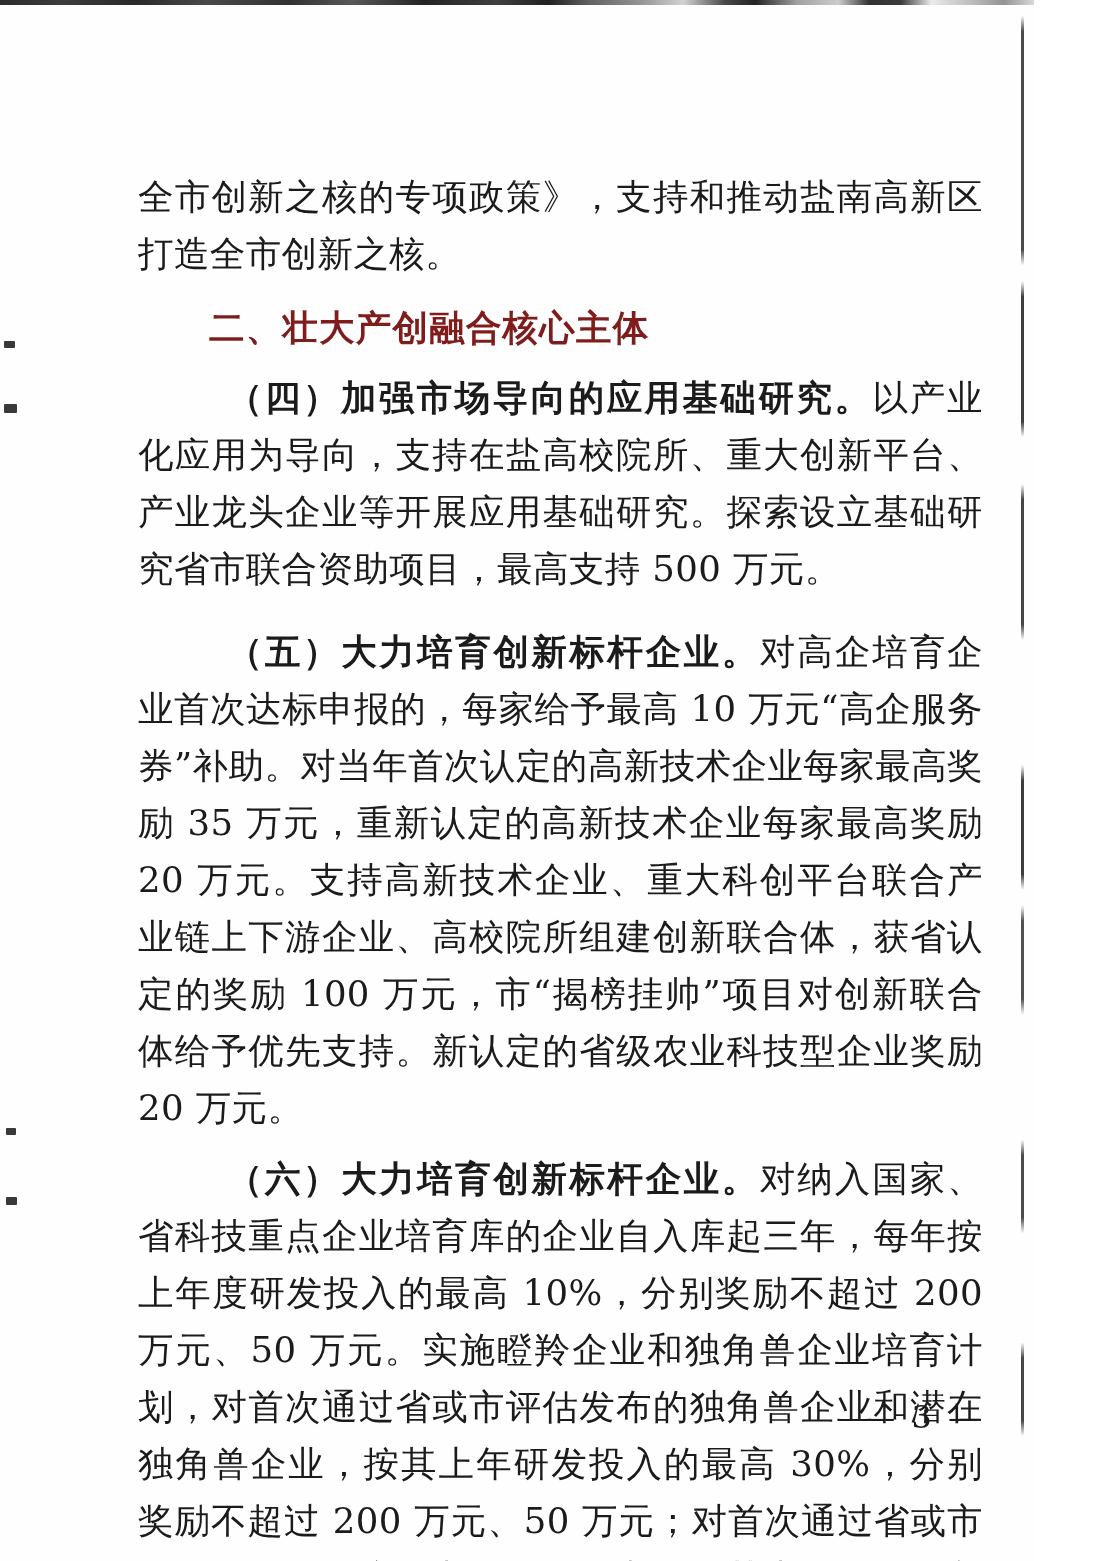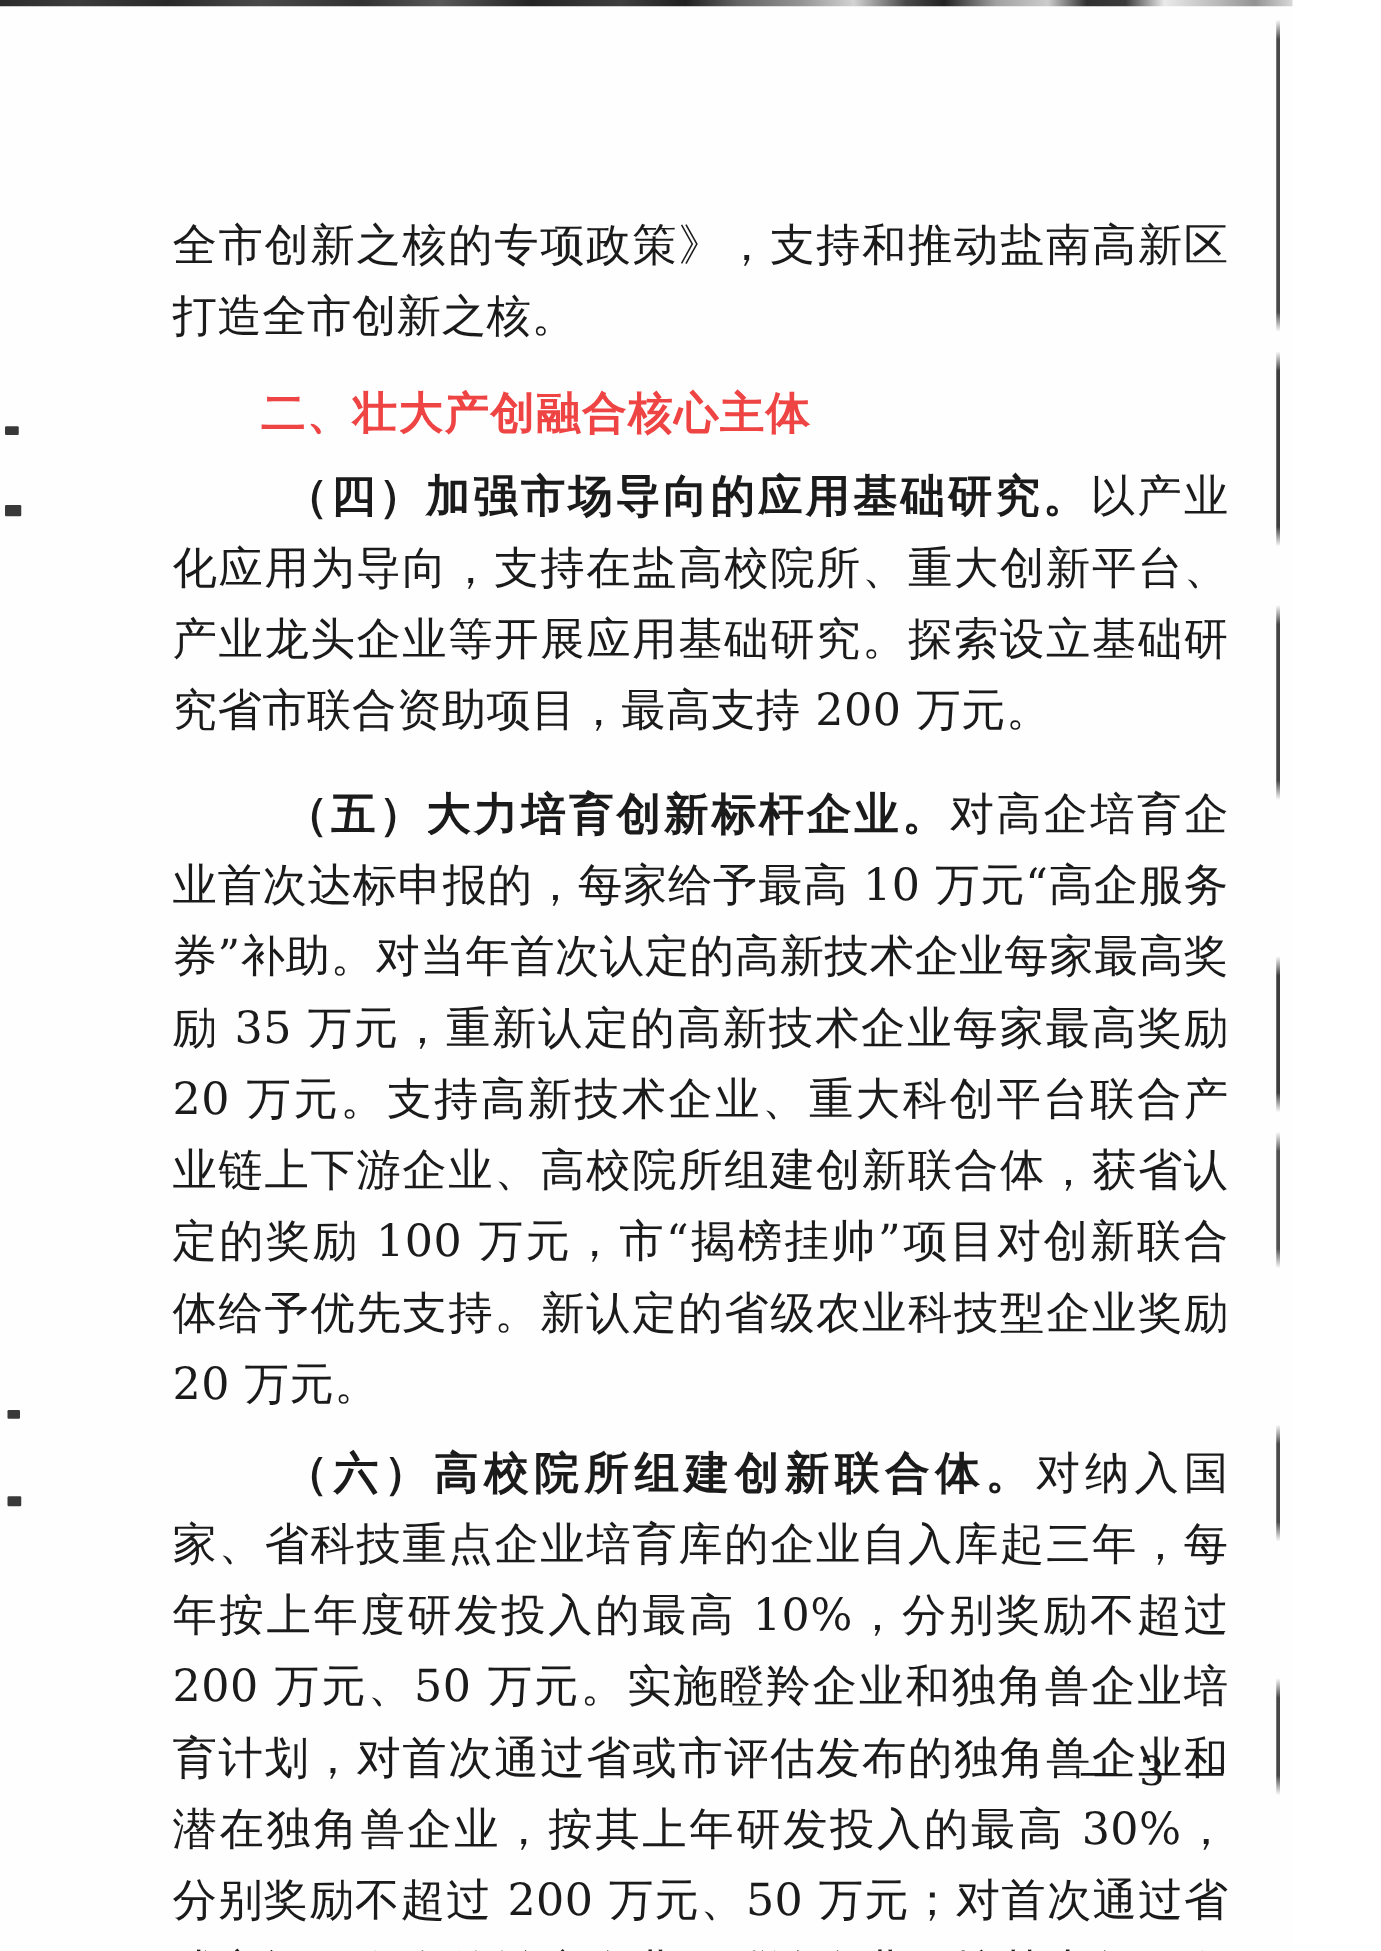--- a/index.html
+++ b/index.html
@@ -85,23 +85,23 @@
   .para.indent { text-indent: 2em; }
 
   .section-heading {
     margin: 0;
     padding-top: 20px;
     padding-bottom: 10px;
     text-indent: 2em;
     font-size: 35.5px;
     line-height: 57px;
     font-weight: bold;
-    color: #ef4444;
+    color: #7f1d1d;
     letter-spacing: 1.2px;
-    font-family: Liberation Sans, sans-serif;
+    font-family: Liberation Mono, monospace;
   }
 
   .sub-title {
     font-weight: 600;
     letter-spacing: 1px;
     margin-left: 18px;
   }
 
   .gap { height: 26px; }
   .gap-sm { height: 14px; }
@@ -131,27 +131,27 @@
   <div class="margin-mark" style="left:4px; top:404px; width:13px; height:9px;"></div>
   <div class="margin-mark" style="left:6px; top:1128px; width:10px; height:7px;"></div>
   <div class="margin-mark" style="left:6px; top:1197px; width:11px; height:8px;"></div>
 
   <div class="doc-body">
 
     <p class="para">全市创新之核的专项政策》，支持和推动盐南高新区打造全市创新之核。</p>
 
     <h2 class="section-heading">二、壮大产创融合核心主体</h2>
 
-    <p class="para indent"><span class="sub-title">（四）加强市场导向的应用基础研究。</span><span>以产业化应用为导向，支持在盐高校院所、重大创新平台、产业龙头企业等开展应用基础研究。探索设立基础研究省市联合资助项目，最高支持 200 万元。</span></p>
+    <p class="para indent"><span class="sub-title">（四）加强市场导向的应用基础研究。</span><span>以产业化应用为导向，支持在盐高校院所、重大创新平台、产业龙头企业等开展应用基础研究。探索设立基础研究省市联合资助项目，最高支持 500 万元。</span></p>
 
     <div class="gap"></div>
 
     <p class="para indent"><span class="sub-title">（五）大力培育创新标杆企业。</span><span>对高企培育企业首次达标申报的，每家给予最高 10 万元“高企服务券”补助。对当年首次认定的高新技术企业每家最高奖励 35 万元，重新认定的高新技术企业每家最高奖励 20 万元。支持高新技术企业、重大科创平台联合产业链上下游企业、高校院所组建创新联合体，获省认定的奖励 100 万元，市“揭榜挂帅”项目对创新联合体给予优先支持。新认定的省级农业科技型企业奖励 20 万元。</span></p>
 
     <div class="gap-sm"></div>
 
-    <p class="para indent"><span class="sub-title">（六）高校院所组建创新联合体。</span><span>对纳入国家、省科技重点企业培育库的企业自入库起三年，每年按上年度研发投入的最高 10%，分别奖励不超过 200 万元、50 万元。实施瞪羚企业和独角兽企业培育计划，对首次通过省或市评估发布的独角兽企业和潜在独角兽企业，按其上年研发投入的最高 30%，分别奖励不超过 200 万元、50 万元；对首次通过省或市评估发布的雏鹰企业、瞪羚企业，按其上年研发投入的最高 20%，分别奖励不超过 10 万元、30 万元。</span></p>
+    <p class="para indent"><span class="sub-title">（六）大力培育创新标杆企业。</span><span>对纳入国家、省科技重点企业培育库的企业自入库起三年，每年按上年度研发投入的最高 10%，分别奖励不超过 200 万元、50 万元。实施瞪羚企业和独角兽企业培育计划，对首次通过省或市评估发布的独角兽企业和潜在独角兽企业，按其上年研发投入的最高 30%，分别奖励不超过 200 万元、50 万元；对首次通过省或市评估发布的雏鹰企业、瞪羚企业，按其上年研发投入的最高 20%，分别奖励不超过 10 万元、30 万元。</span></p>
 
   </div>
 
   <div class="page-number">— 3 —</div>
 
 </div>
 
 </body></html>

